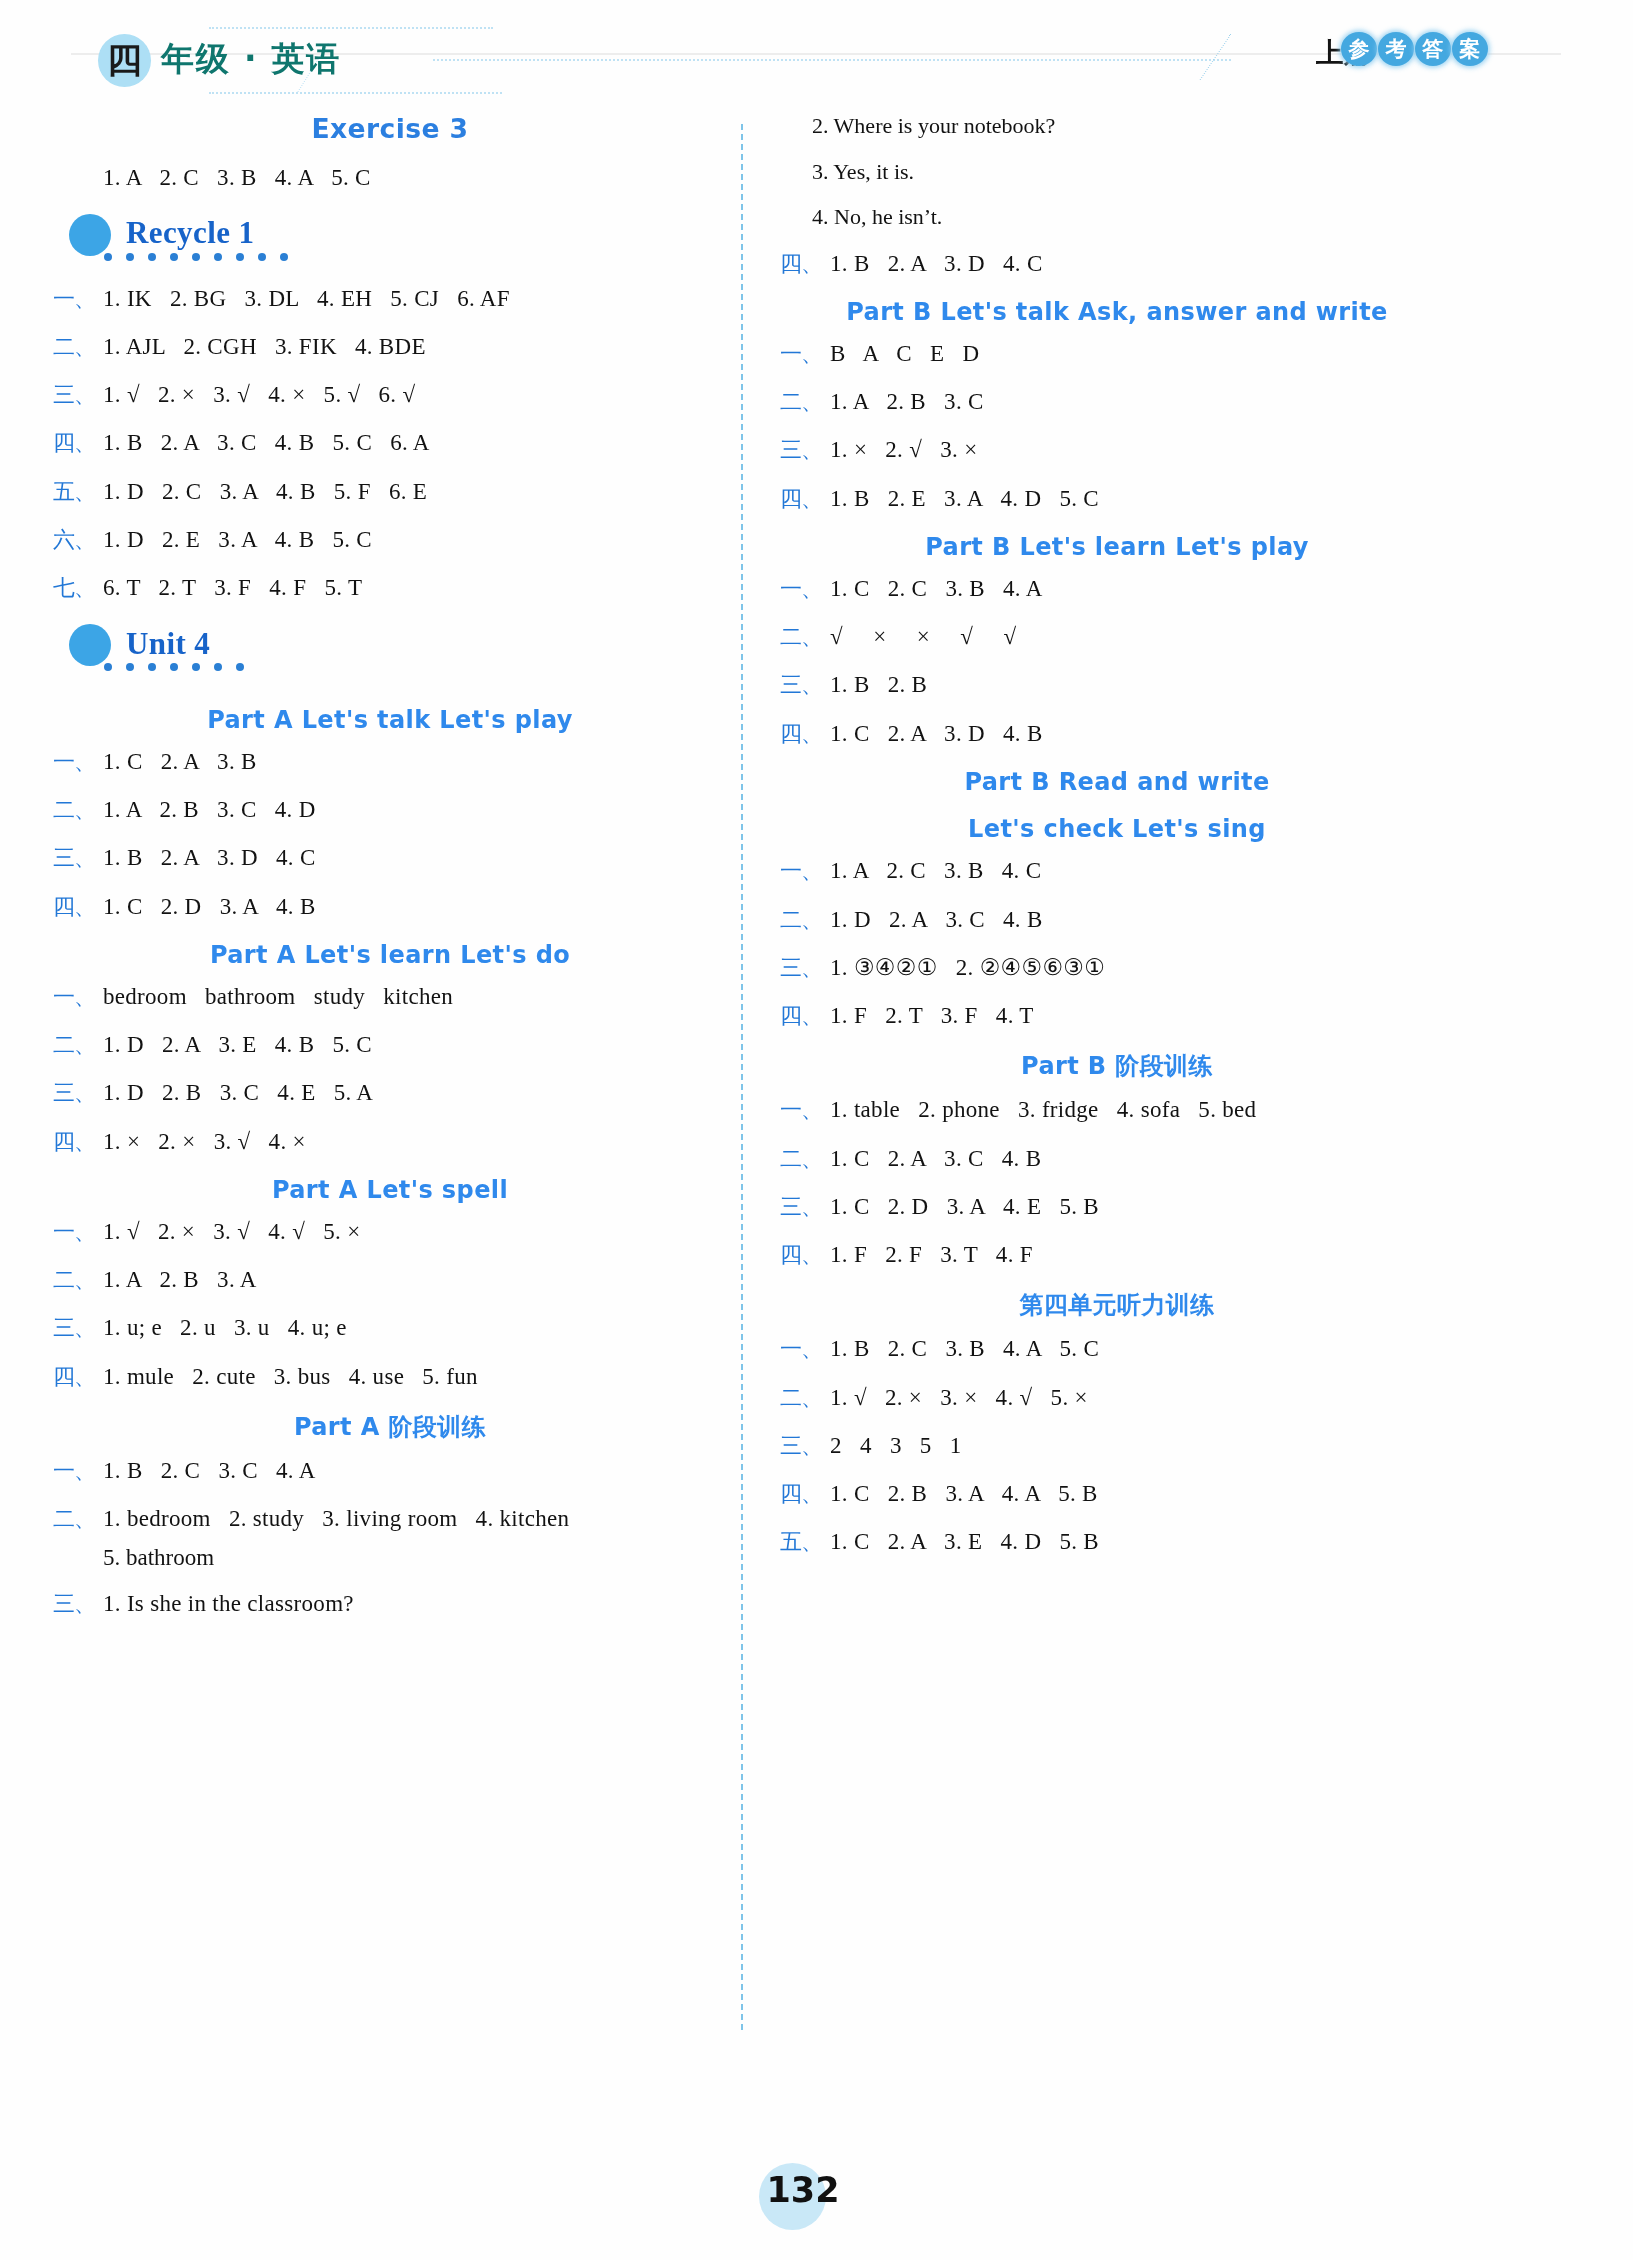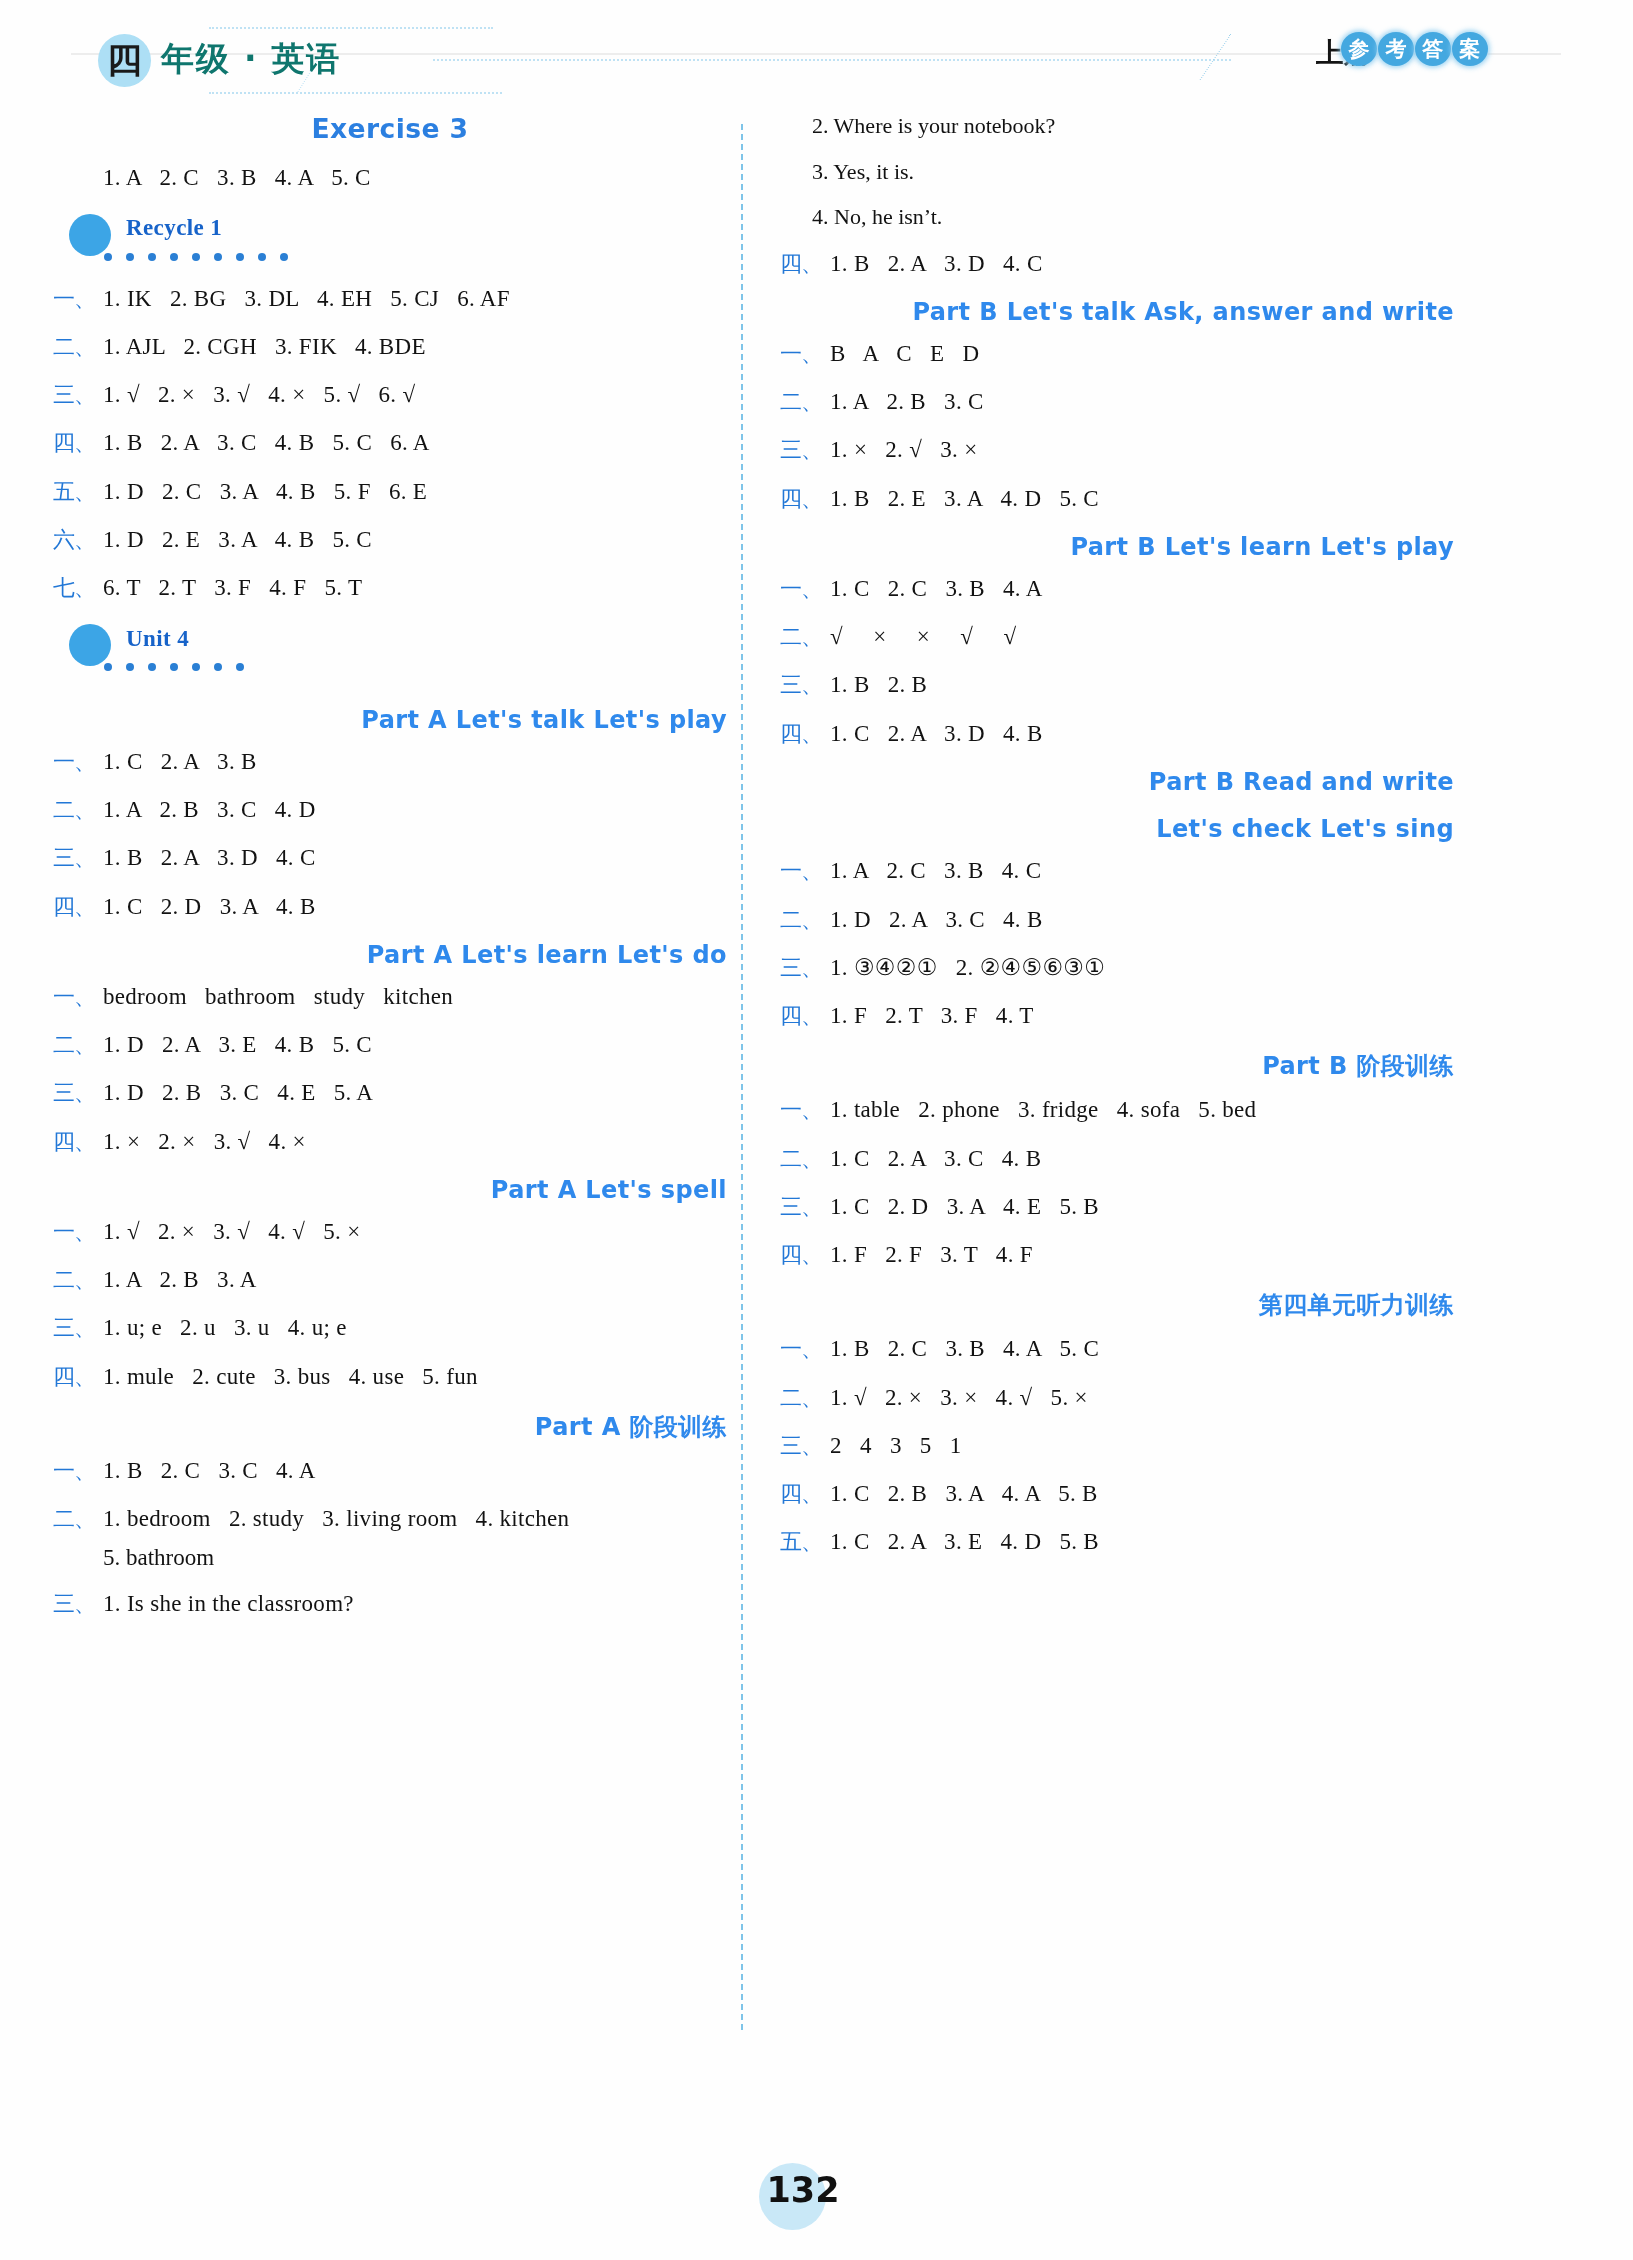--- a/index.html
+++ b/index.html
@@ -110,33 +110,33 @@
     margin:16px 0 8.9px 0;
   }
   .unit-dot{
     position:absolute;left:16px;top:1.8px;
     width:42px;height:42px;border-radius:50%;
     background:#3ca5e6;
   }
   .unit-label{
     position:absolute;left:73px;top:3.5px;
     font-family:"Liberation Serif", serif;
-    font-size:23px;font-weight:bold;color:#1763c9;
+    font-size:31px;font-weight:bold;color:#1763c9;
     letter-spacing:0.4px;
   }
   .unit-dots{
     position:absolute;left:51px;top:41px;
     display:flex;gap:14px;
   }
   .unit-dots i{
     display:block;width:8px;height:8px;border-radius:50%;
     background:#2a7fd4;
   }
   .h-part{
-    text-align:right;
+    text-align:center;
     font-family:"DejaVu Sans", sans-serif;
     font-size:24px;font-weight:bold;color:#2f89ec;
     margin:19.5px 0 14px 0;
     letter-spacing:0.4px;
   }
   .h-part.cn{
     font-family:"DejaVu Sans", sans-serif;
     color:#2f89ec;
   }
 

